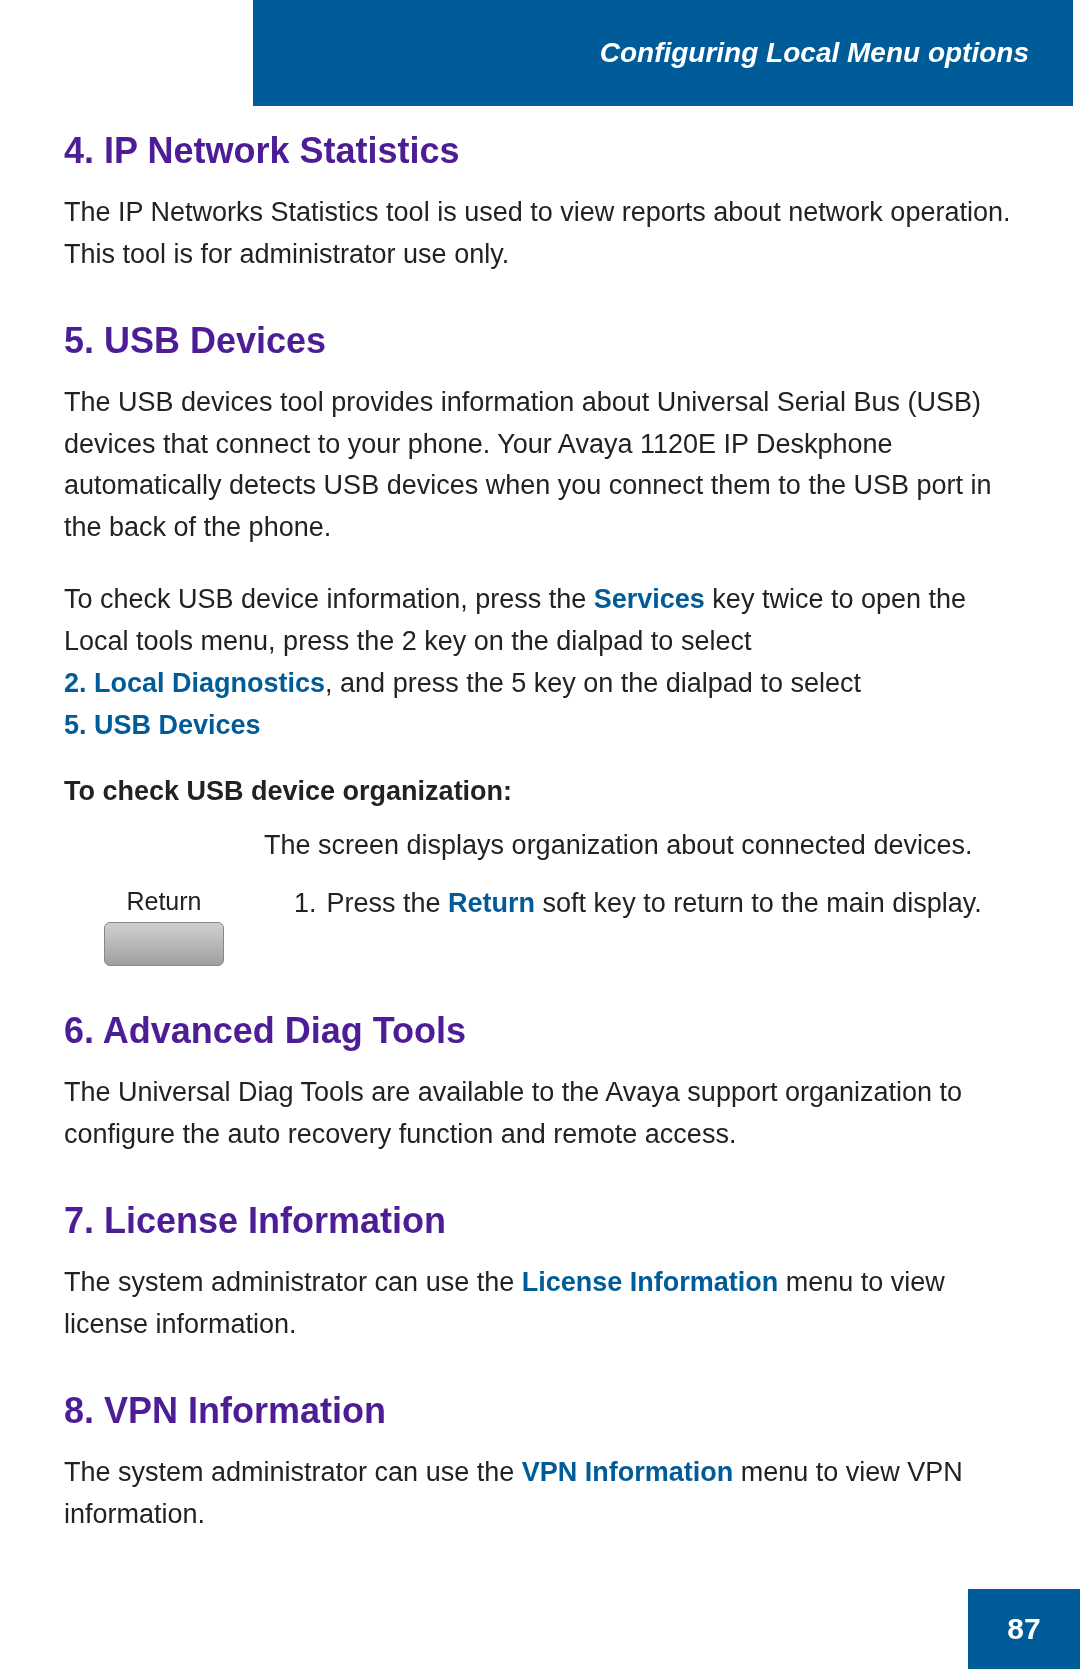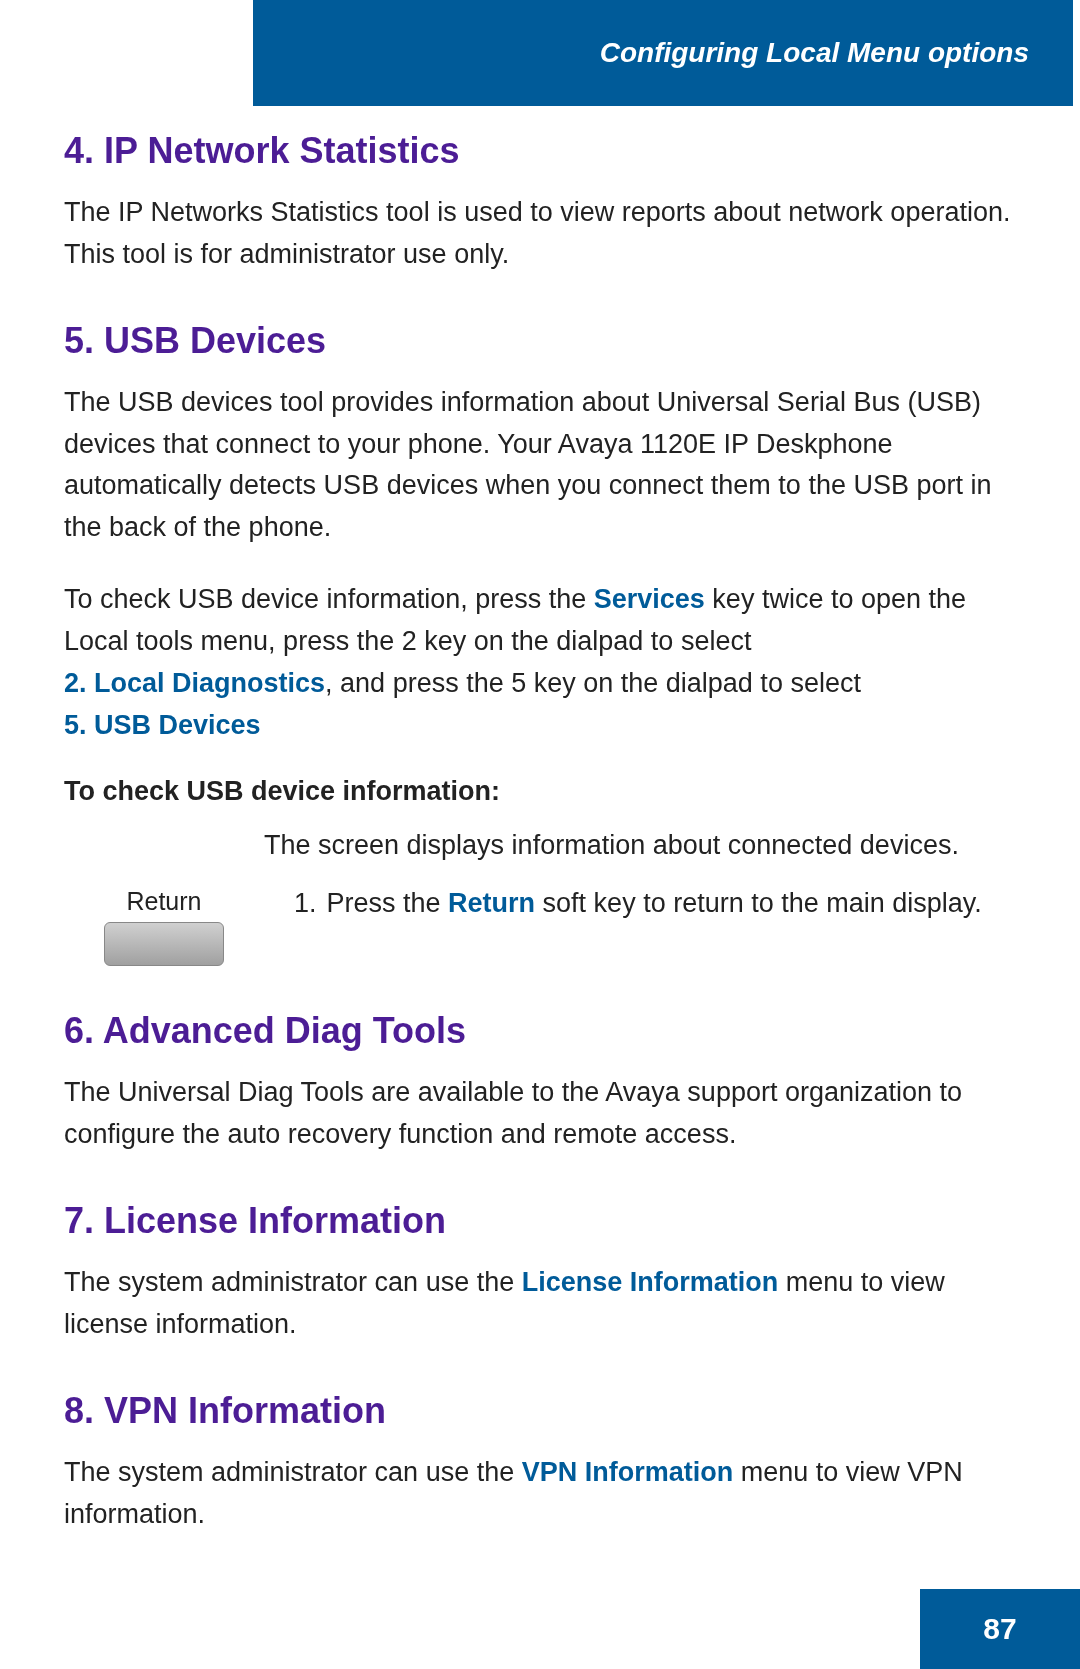--- a/index.html
+++ b/index.html
@@ -115,21 +115,21 @@
       border-radius: 6px;
       display: flex;
       align-items: center;
       justify-content: center;
     }
 
     .footer-bar {
       position: absolute;
       bottom: 0;
       right: 0;
-      width: 160px;
+      width: 112px;
       height: 80px;
       background: #005b99;
       display: flex;
       align-items: center;
       justify-content: center;
     }
 
     .page-number {
       color: #ffffff;
       font-size: 30px;
@@ -158,23 +158,23 @@
     <div class="section-heading">5. USB Devices</div>
 
     <div class="section-body">The USB devices tool provides information about Universal Serial Bus (USB) devices that connect to your phone. Your Avaya 1120E IP Deskphone automatically detects USB devices when you connect them to the USB port in the back of the phone.</div>
 
     <div class="section-body">
       <span>To check USB device information, press the </span><span class="link-blue">Services</span><span> key twice to open the Local tools menu, press the 2 key on the dialpad to select</span><br>
       <span class="link-blue">2. Local Diagnostics</span><span>, and press the 5 key on the dialpad to select</span><br>
       <span class="link-blue">5. USB Devices</span>
     </div>
 
-    <div class="procedure-label">To check USB device information:</div>
-
-    <div class="procedure-col-text-only">The screen displays information about connected devices.</div>
+    <div class="procedure-label">To check USB device organization:</div>
+
+    <div class="procedure-col-text-only">The screen displays organization about connected devices.</div>
 
     <div class="procedure-row">
       <div class="procedure-col-icon">
         <span class="icon-label">Return</span>
         <div class="soft-key-button"></div>
       </div>
       <div class="procedure-col-text">
         <span class="step-number">1.</span><span>Press the </span><span class="link-blue">Return</span><span> soft key to return to the main display.</span>
       </div>
     </div>

